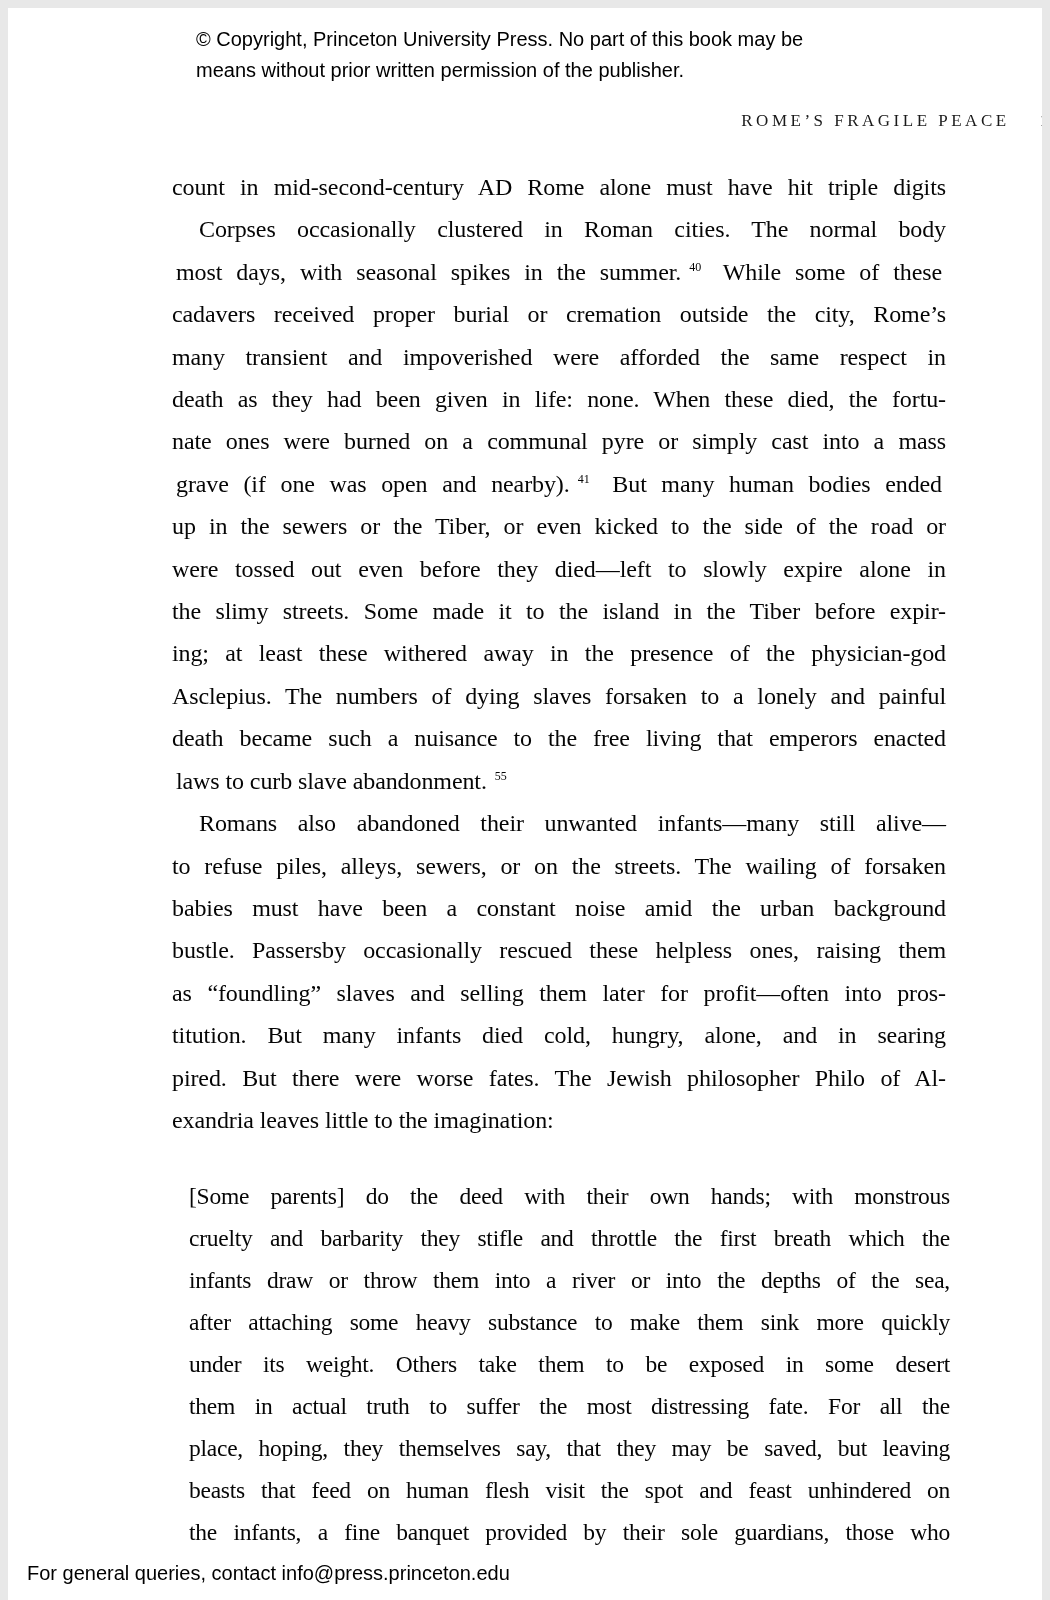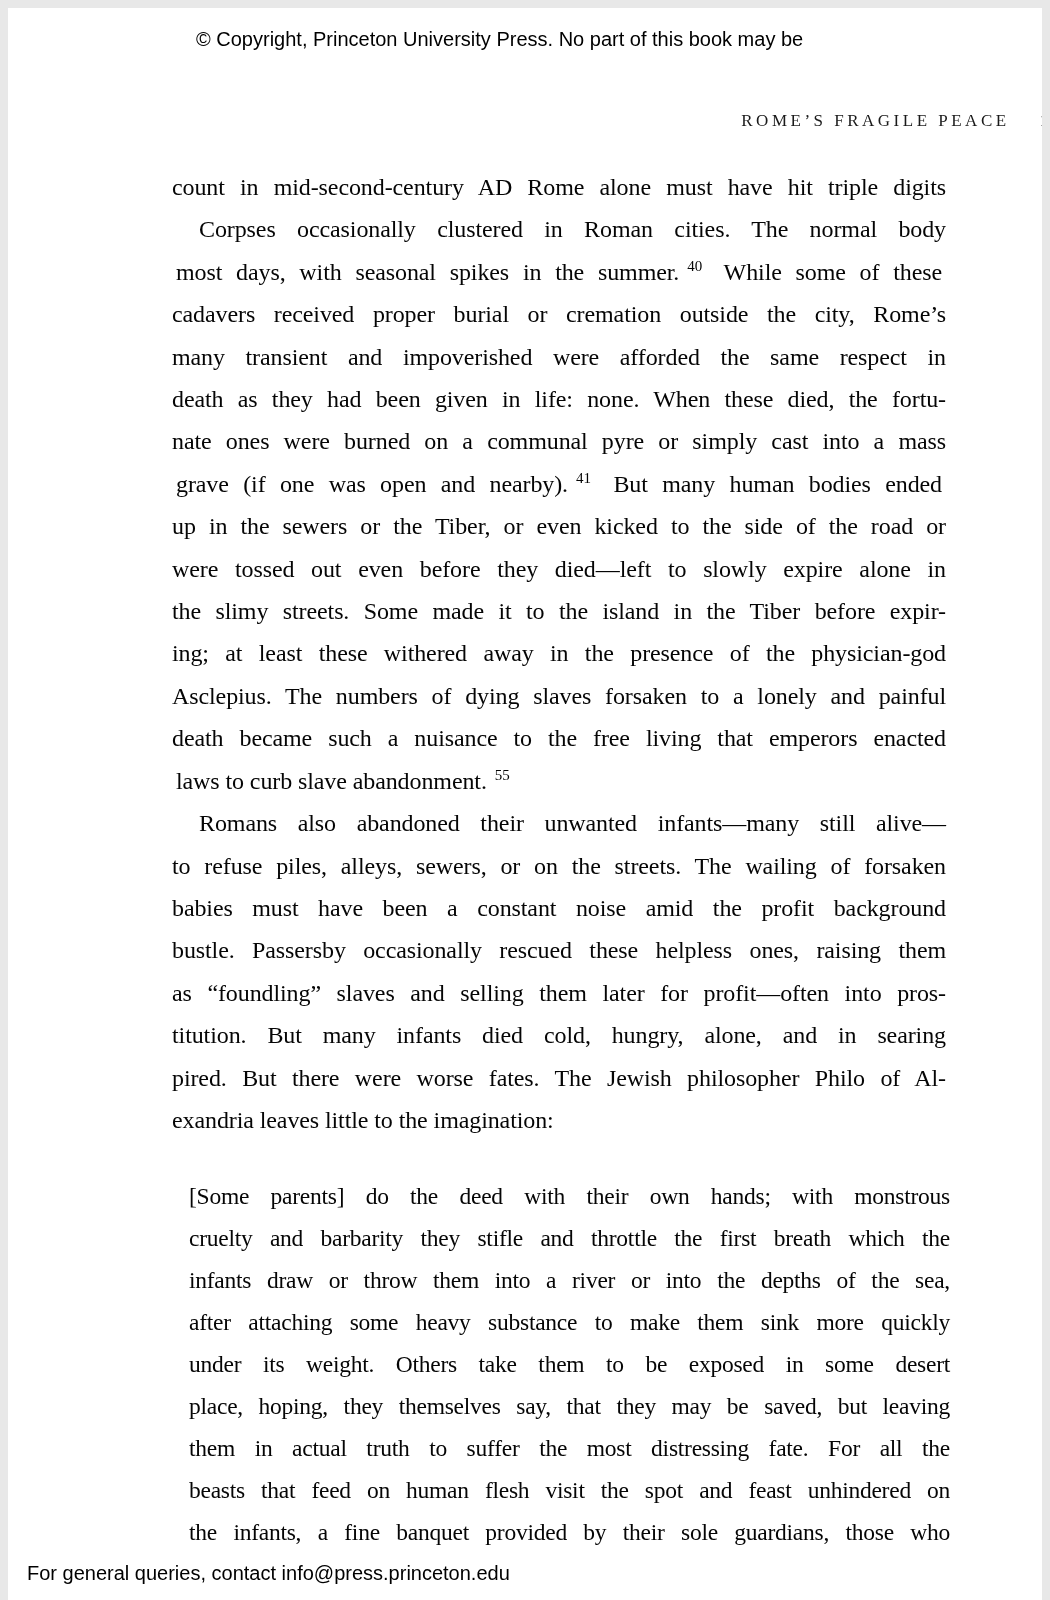--- a/index.html
+++ b/index.html
@@ -58,21 +58,21 @@
   .line {
     text-align: justify;
     text-align-last: justify;
     white-space: normal;
   }
   .line.indent { text-indent: 27px; }
   .line.last {
     text-align-last: left;
   }
   sup.fn {
-    font-size: 15px;
+    font-size: 12px;
     vertical-align: super;
     line-height: 0;
     letter-spacing: 0;
   }
   
   .block-quote {
     margin-top: 38px;
     margin-left: 21px;
     width: 769px;
     font-size: 23.5px;
@@ -93,20 +93,21 @@
     padding-left: 15px;
   }
 </style>
 </head>
 <body>
 
 <div class="page">
 
   <div class="copyright">
     <div class="cr-line">© Copyright, Princeton University Press. No part of this book may be</div>
+    <div class="cr-line">means without prior written permission of the publisher.</div>
   </div>
 
   <div class="running-head">
     <span class="rh-title">ROME’S FRAGILE PEACE</span><span class="rh-folio">11</span>
   </div>
 
   <div class="body-text">
 
     <div>
       <div class="line">count in mid-second-century AD Rome alone must have hit triple digits</div>
@@ -122,36 +123,36 @@
       <div class="line">the slimy streets. Some made it to the island in the Tiber before expir-</div>
       <div class="line">ing; at least these withered away in the presence of the physician-god</div>
       <div class="line">Asclepius. The numbers of dying slaves forsaken to a lonely and painful</div>
       <div class="line">death became such a nuisance to the free living that emperors enacted</div>
       <div class="line last"><span>laws to curb slave abandonment.</span><sup class="fn">55</sup></div>
     </div>
 
     <div>
       <div class="line indent">Romans also abandoned their unwanted infants—many still alive—</div>
       <div class="line">to refuse piles, alleys, sewers, or on the streets. The wailing of forsaken</div>
-      <div class="line">babies must have been a constant noise amid the profit background</div>
+      <div class="line">babies must have been a constant noise amid the urban background</div>
       <div class="line">bustle. Passersby occasionally rescued these helpless ones, raising them</div>
       <div class="line">as “foundling” slaves and selling them later for profit—often into pros-</div>
       <div class="line">titution. But many infants died cold, hungry, alone, and in searing</div>
       <div class="line">pired. But there were worse fates. The Jewish philosopher Philo of Al-</div>
       <div class="line last">exandria leaves little to the imagination:</div>
     </div>
 
     <div class="block-quote">
       <div class="line">[Some parents] do the deed with their own hands; with monstrous</div>
       <div class="line">cruelty and barbarity they stifle and throttle the first breath which the</div>
       <div class="line">infants draw or throw them into a river or into the depths of the sea,</div>
       <div class="line">after attaching some heavy substance to make them sink more quickly</div>
       <div class="line">under its weight. Others take them to be exposed in some desert</div>
+      <div class="line">them in actual truth to suffer the most distressing fate. For all the</div>
       <div class="line">place, hoping, they themselves say, that they may be saved, but leaving</div>
-      <div class="line">them in actual truth to suffer the most distressing fate. For all the</div>
       <div class="line">beasts that feed on human flesh visit the spot and feast unhindered on</div>
       <div class="line">the infants, a fine banquet provided by their sole guardians, those who</div>
     </div>
 
   </div>
 
   <div class="footer">For general queries, contact info@press.princeton.edu</div>
 
 </div>
 

